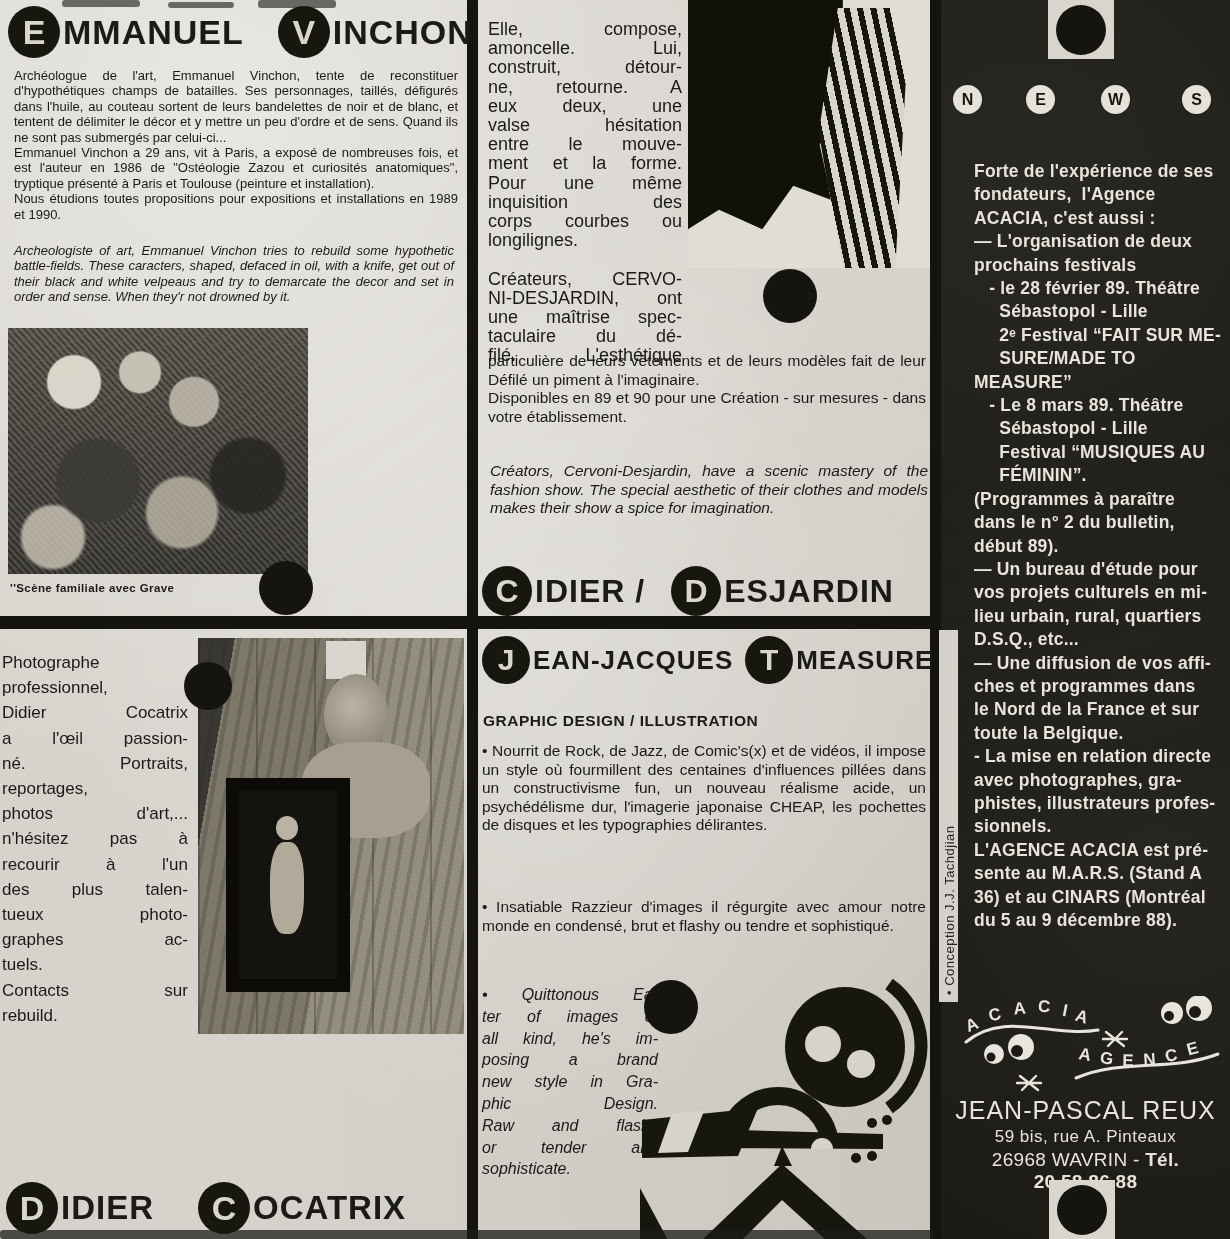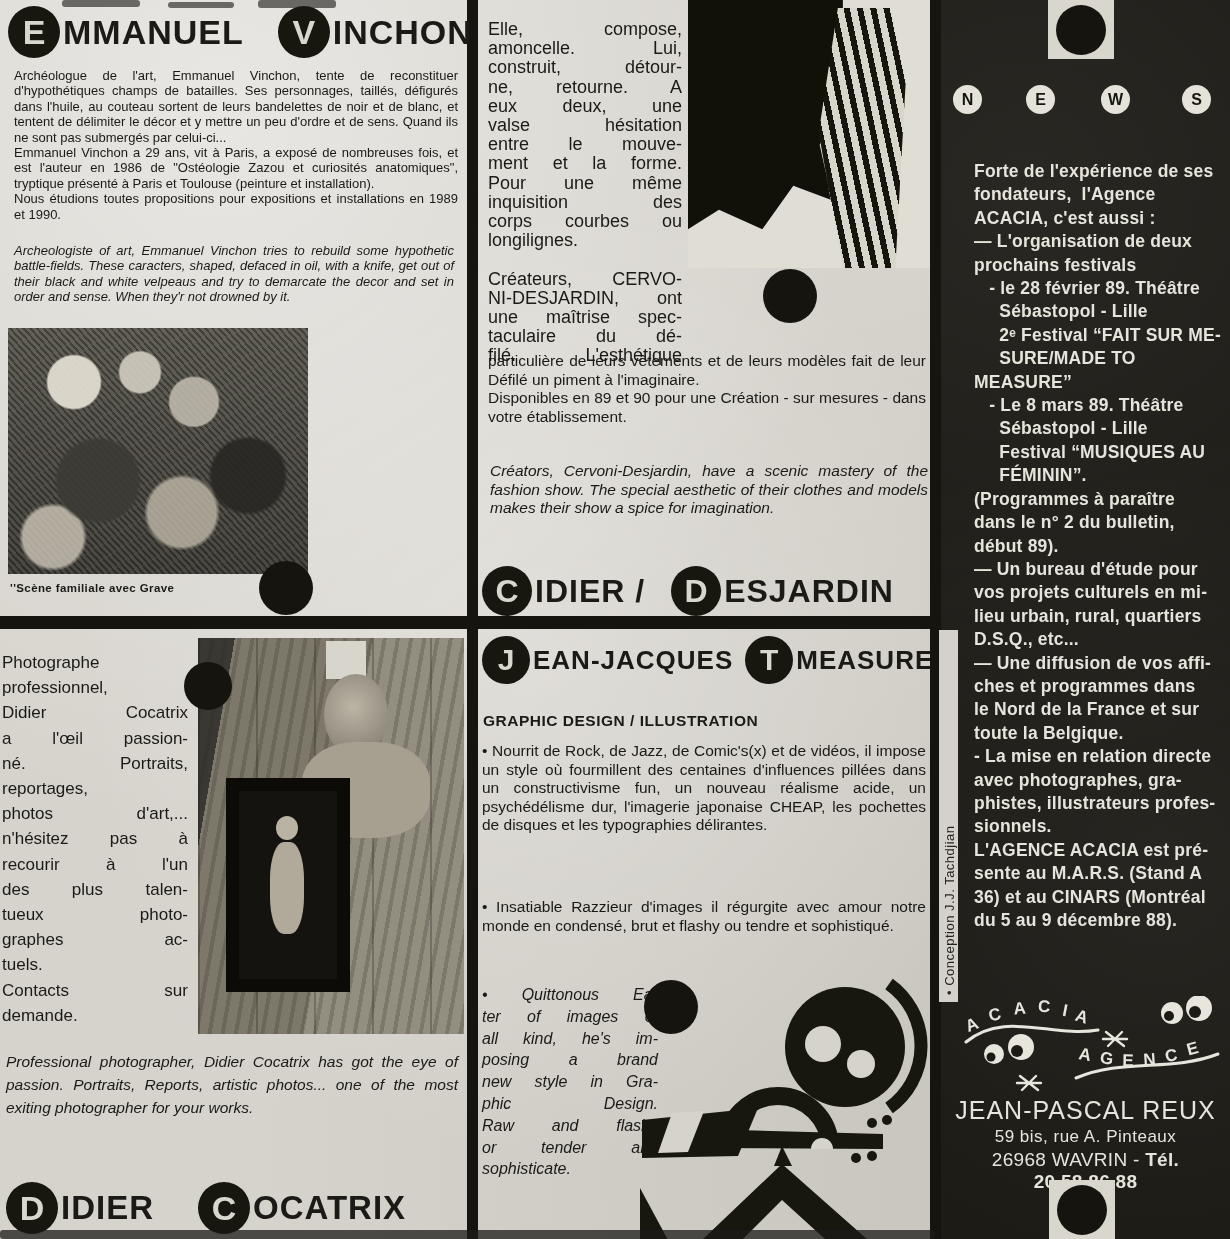--- a/index.html
+++ b/index.html
@@ -191,32 +191,31 @@
 né. Portraits,
 reportages,
 photos d'art,...
 n'hésitez pas à
 recourir à l'un
 des plus talen-
 tueux photo-
 graphes ac-
 tuels.
 Contacts sur
-demande.</div>
+rebuild.</div>
   <div class="dot" style="left:184px;top:662px;width:48px;height:48px;"></div>
   <div class="photo" id="photo-boxer" style="left:198px;top:638px;width:266px;height:396px;">
     <div class="wsq"></div>
     <div class="head"></div>
     <div class="torso"></div>
     <div class="frame">
       <div class="fhead"></div>
       <div class="fig"></div>
     </div>
   </div>
-  <div class="abs itl" style="left:6px;top:1050px;width:452px;font-size:15.5px;line-height:23.2px;text-align:justify;">Professional photographer, Didier Cocatrix has got the eye of passion. Portraits, Reports, artistic photos... one of the most exiting photographer for your works.</div>
   <div class="headline" style="left:6px;top:1182px;font-size:33px;">
     <span class="cap" style="width:52px;height:52px;font-size:34px;">D</span>
       <span class="hw">IDIER</span>
       <span class="gap" style="width:44px;"></span>
       <span class="cap" style="width:52px;height:52px;font-size:34px;">C</span>
       <span class="hw">OCATRIX</span>
   </div>
 
   <div id="news-panel">
     <div class="news-sq" style="left:107px;top:0;">

